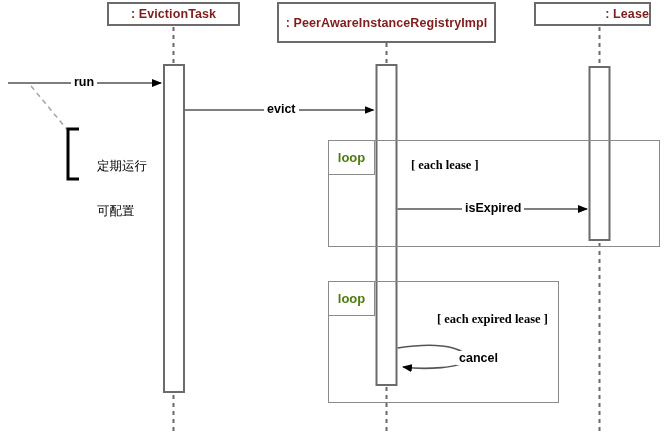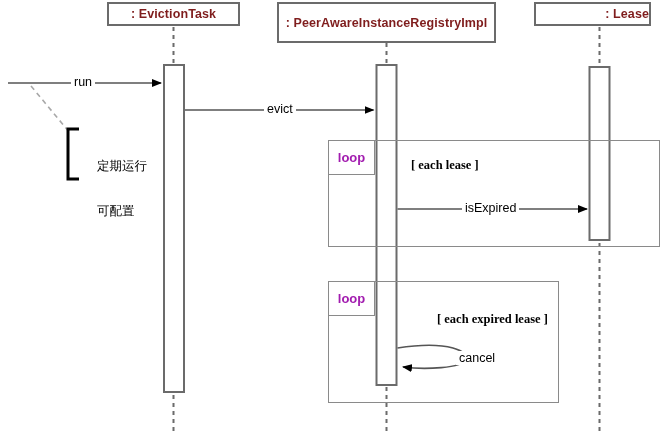--- a/index.html
+++ b/index.html
@@ -49,35 +49,35 @@
   .fragment-tab {
     position: absolute;
     box-sizing: border-box;
     border: 1.5px solid #8a8a8a;
     background: #ffffff;
     display: flex;
     align-items: center;
     justify-content: center;
     font-size: 13px;
     font-weight: bold;
-    color: #a21caf;
+    color: #4d7c0f;
   }
   .fragment-guard {
     position: absolute;
     font-size: 12.5px;
     font-weight: bold;
     color: #000000;
     white-space: nowrap;
     font-family: Liberation Serif, serif;
   }
   
   .msg-label {
     position: absolute;
     font-size: 12.5px;
-    font-weight: normal;
+    font-weight: bold;
     color: #000000;
     background: #ffffff;
     padding: 0 3px;
     white-space: nowrap;
   }
   
   .note-box {
     position: absolute;
     font-size: 12.5px;
     line-height: 15px;

